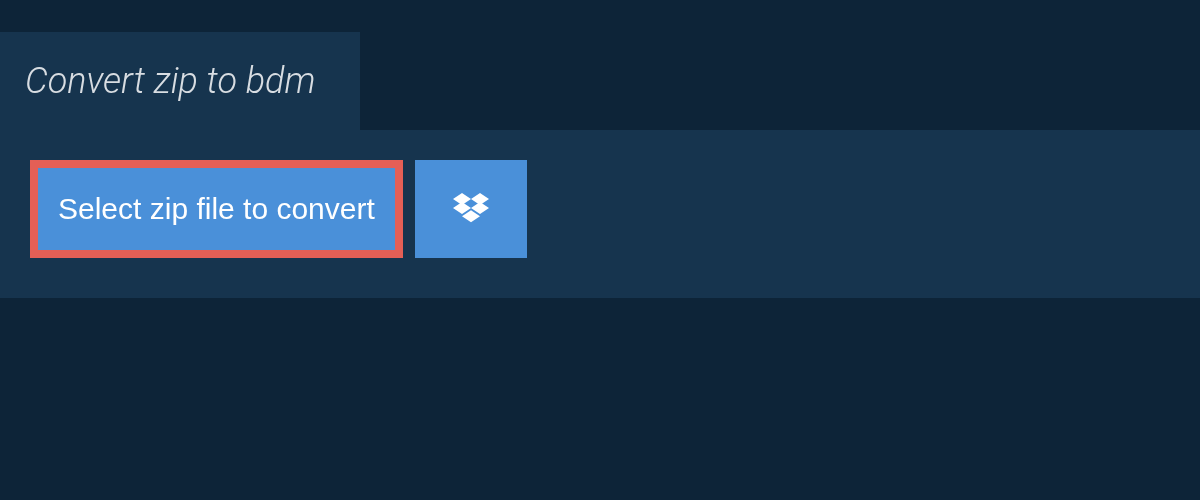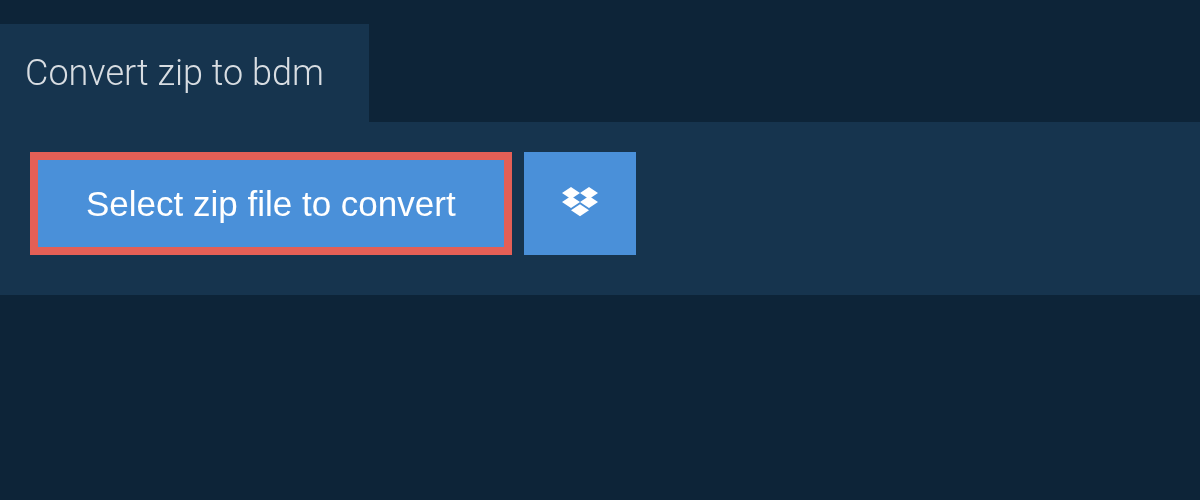--- a/index.html
+++ b/index.html
@@ -11,44 +11,45 @@
       width: 1200px;
       height: 500px;
       background: #0d2438;
       font-family: -apple-system, BlinkMacSystemFont, "Segoe UI", Roboto, Helvetica, Arial, sans-serif;
       overflow: hidden;
     }
     .tab-header {
       background: #16344e;
       display: inline-block;
       padding: 28px 45px 28px 25px;
-      margin-top: 24px;
+      margin-top: 32px;
+      font-style: italic;
     }
     .tab-title {
       color: #d8dde2;
       font-size: 36px;
       font-weight: 300;
     }
     .panel {
       background: #16344e;
       width: 100%;
       padding: 30px 30px 40px 30px;
     }
     .button-row {
       display: flex;
       gap: 12px;
       align-items: stretch;
     }
     .select-button {
       background: #4a90d9;
       border: 8px solid #e45f56;
       color: #ffffff;
-      font-size: 35px;
+      font-size: 30px;
       font-weight: 300;
-      padding: 26px 48px;
+      padding: 26px 20px;
       cursor: pointer;
       display: flex;
       align-items: center;
       justify-content: center;
       line-height: 1;
     }
     .dropbox-button {
       background: #4a90d9;
       border: none;
       width: 112px;

